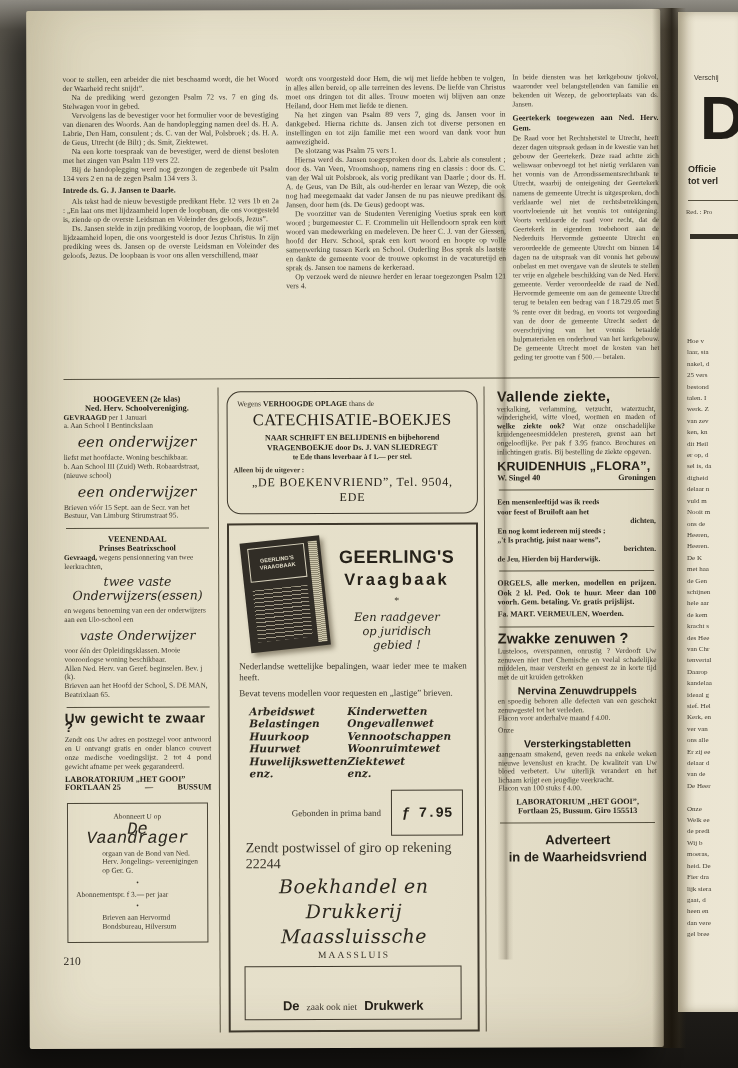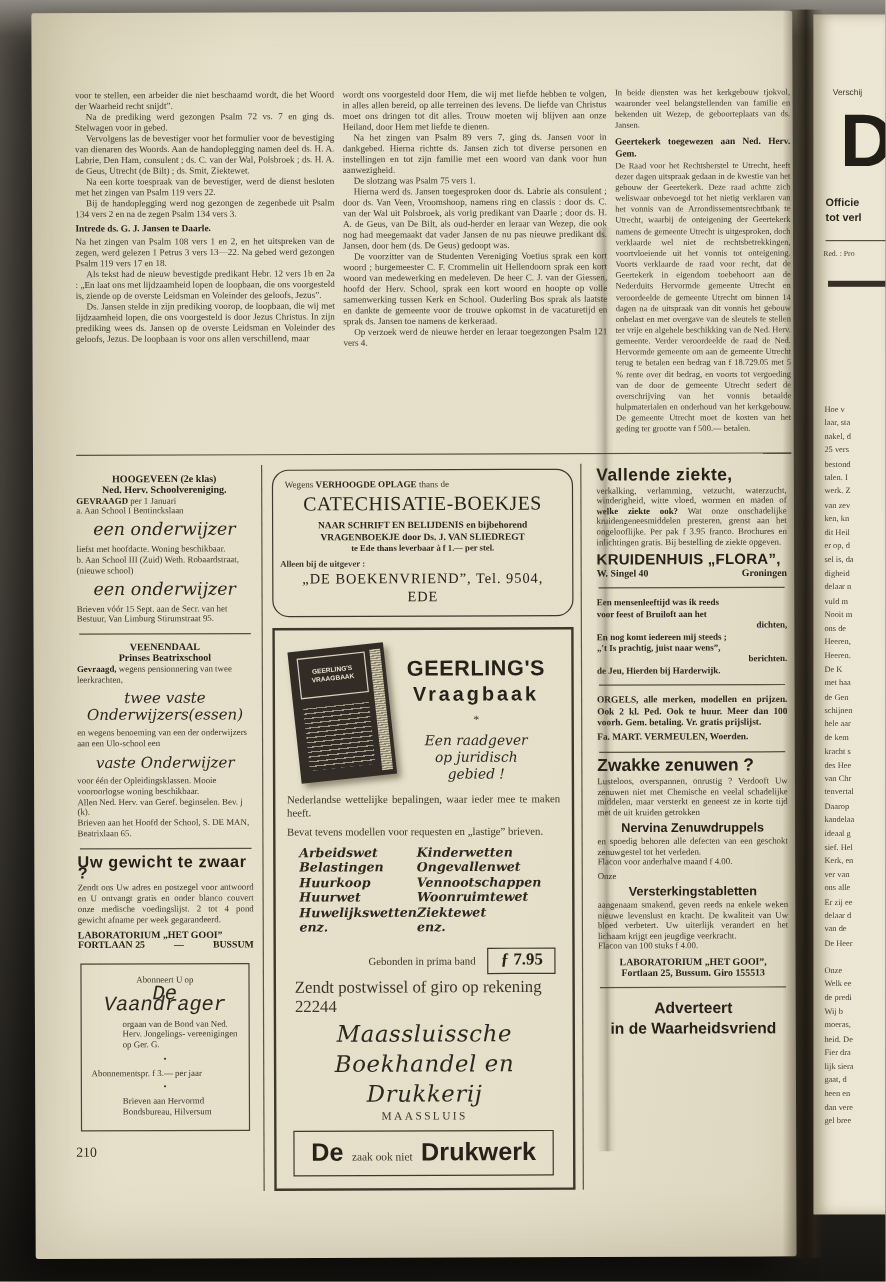--- a/index.html
+++ b/index.html
@@ -71,26 +71,26 @@
   .g-brand1 { font-size:18px; letter-spacing:.5px; }
   .g-brand2 { font-size:16.5px; letter-spacing:2.5px; margin-top:2px; }
   .g-star { font-size:10px; margin:6px 0 4px; }
   .g-tag { font-family:"DejaVu Serif",serif; font-style:italic; font-size:11.5px; line-height:14px; white-space:pre-line; color:#2c281f; }
   .g-body { font-size:9px; line-height:10.6px; margin-top:6px; }
   .g-lists { display:flex; justify-content:space-between; padding:6px 16px 2px 10px; }
   .g-list { font-family:"DejaVu Serif",serif; font-style:italic; font-size:10.5px; line-height:12.5px; white-space:pre-line; color:#2c281f;font-weight:bold; }
   .g-list.r { text-align:left; }
   .g-price-row { display:flex; align-items:center; justify-content:flex-end; gap:10px; margin:8px 4px 4px; }
   .g-bound { font-size:9px; }
-  .g-price { border:1.5px solid #3e382c; padding:2px 10px; font-family:Liberation Serif, serif; font-weight:bold; font-size:14px; color:#26221a; }
+  .g-price { border:1.5px solid #3e382c; padding:14px 10px; font-family:Liberation Mono, monospace; font-weight:bold; font-size:14px; color:#26221a; }
   .g-order { font-size:14px; margin:2px 0 2px 6px; }
   .g-script { font-family:"DejaVu Serif",serif; font-style:italic; font-size:19px; text-align:center; color:#2c281f; line-height:25px; letter-spacing:.5px; }
   .g-city { font-size:9.5px; letter-spacing:2px; text-align:center; margin:1px 0 6px; }
   .drukwerk { border:1.5px solid #3e382c; margin:2px 6px 2px 4px; padding:6px 4px; display:flex; align-items:baseline; justify-content:center; gap:7px; }
-  .dw-big { font-family:"Liberation Sans",sans-serif; font-weight:bold; font-size:21px; color:#26221a; }
+  .dw-big { font-family:"Liberation Sans",sans-serif; font-weight:bold; font-size:13px; color:#26221a;margin-top:25px; }
   .dw-small { font-size:9.5px; }
   
   .vz-title { font-size:14.5px; letter-spacing:.4px; margin-bottom:4px; }
   .kh-name { font-size:12.5px; letter-spacing:.2px; margin:6px 0 3px; }
   .poem { font-weight:bold; font-size:7.5px; line-height:9.4px; color:#2b271f; }
   .poem .r { text-align:right; }
   .orgels { font-weight:bold; font-size:7.8px; line-height:9.6px; color:#2b271f; text-align:justify; }
   .zz-title { font-size:14.5px; margin:4px 0 5px; }
   .product { font-family:"Liberation Sans",sans-serif; font-weight:bold; font-size:10.5px; text-align:center; color:#26221a; margin:4px 0 3px; }
   .adv { font-size:13px; text-align:center; line-height:17px; margin-top:8px; }
@@ -117,21 +117,20 @@
 <div class="page">
 
   <section class="articles">
     <div class="col c1">
       <p class="noind">voor te stellen, een arbeider die niet beschaamd wordt, die het Woord der Waarheid recht snijdt”.</p>
       <p>Na de prediking werd gezongen Psalm 72 vs. 7 en ging ds. Stelwagen voor in gebed.</p>
       <p>Vervolgens las de bevestiger voor het formulier voor de bevestiging van dienaren des Woords. Aan de handoplegging namen deel ds. H. A. Labrie, Den Ham, consulent ; ds. C. van der Wal, Polsbroek ; ds. H. A. de Geus, Utrecht (de Bilt) ; ds. Smit, Ziektewet.</p>
       <p>Na een korte toespraak van de bevestiger, werd de dienst besloten met het zingen van Psalm 119 vers 22.</p>
       <p>Bij de handoplegging werd nog gezongen de zegenbede uit Psalm 134 vers 2 en na de zegen Psalm 134 vers 3.</p>
       <h4>Intrede ds. G. J. Jansen te Daarle.</h4>
-      <p class="noind">Na het zingen van Psalm 108 vers 1 en 2, en het uitspreken van de zegen, werd gelezen 1 Petrus 3 vers 13—22. Na gebed werd gezongen Psalm 119 vers 17 en 18.</p>
       <p>Als tekst had de nieuw bevestigde predikant Hebr. 12 vers 1b en 2a : „En laat ons met lijdzaamheid lopen de loopbaan, die ons voorgesteld is, ziende op de overste Leidsman en Voleinder des geloofs, Jezus”.</p>
       <p>Ds. Jansen stelde in zijn prediking voorop, de loopbaan, die wij met lijdzaamheid lopen, die ons voorgesteld is door Jezus Christus. In zijn prediking wees ds. Jansen op de overste Leidsman en Voleinder des geloofs, Jezus. De loopbaan is voor ons allen verschillend, maar</p>
     </div>
     <div class="col c2">
       <p class="noind">wordt ons voorgesteld door Hem, die wij met liefde hebben te volgen, in alles allen bereid, op alle terreinen des levens. De liefde van Christus moet ons dringen tot dit alles. Trouw moeten wij blijven aan onze Heiland, door Hem met liefde te dienen.</p>
       <p>Na het zingen van Psalm 89 vers 7, ging ds. Jansen voor in dankgebed. Hierna richtte ds. Jansen zich tot diverse personen en instellingen en tot zijn familie met een woord van dank voor hun aanwezigheid.</p>
       <p>De slotzang was Psalm 75 vers 1.</p>
       <p>Hierna werd ds. Jansen toegesproken door ds. Labrie als consulent ; door ds. Van Veen, Vroomshoop, namens ring en classis : door ds. C. van der Wal uit Polsbroek, als vorig predikant van Daarle ; door ds. H. A. de Geus, van De Bilt, als oud-herder en leraar van Wezep, die ook nog had meegemaakt dat vader Jansen de nu pas nieuwe predikant ds. Jansen, door hem (ds. De Geus) gedoopt was.</p>
       <p>De voorzitter van de Studenten Vereniging Voetius sprak een kort woord ; burgemeester C. F. Crommelin uit Hellendoorn sprak een kort woord van medewerking en medeleven. De heer C. J. van der Giessen, hoofd der Herv. School, sprak een kort woord en hoopte op volle samenwerking tussen Kerk en School. Ouderling Bos sprak als laatste en dankte de gemeente voor de trouwe opkomst in de vacaturetijd en sprak ds. Jansen toe namens de kerkeraad.</p>
       <p>Op verzoek werd de nieuwe herder en leraar toegezongen Psalm 121 vers 4.</p>
@@ -239,22 +238,22 @@
 Vennootschappen
 Woonruimtewet
 Ziektewet
 enz.</div>
         </div>
         <div class="g-price-row">
           <span class="g-bound">Gebonden in prima band</span>
           <span class="g-price">ƒ 7.95</span>
         </div>
         <div class="g-order">Zendt postwissel of giro op rekening 22244</div>
+        <div class="g-script">Boekhandel en Drukkerij</div>
         <div class="g-script">Maassluissche</div>
-        <div class="g-script">Boekhandel en Drukkerij</div>
         <div class="g-city">MAASSLUIS</div>
         <div class="drukwerk">
           <span class="dw-big">De</span>
           <span class="dw-small">zaak ook niet</span>
           <span class="dw-big">Drukwerk</span>
         </div>
       </div>
     </div>
 
     <div class="vrule"></div>

